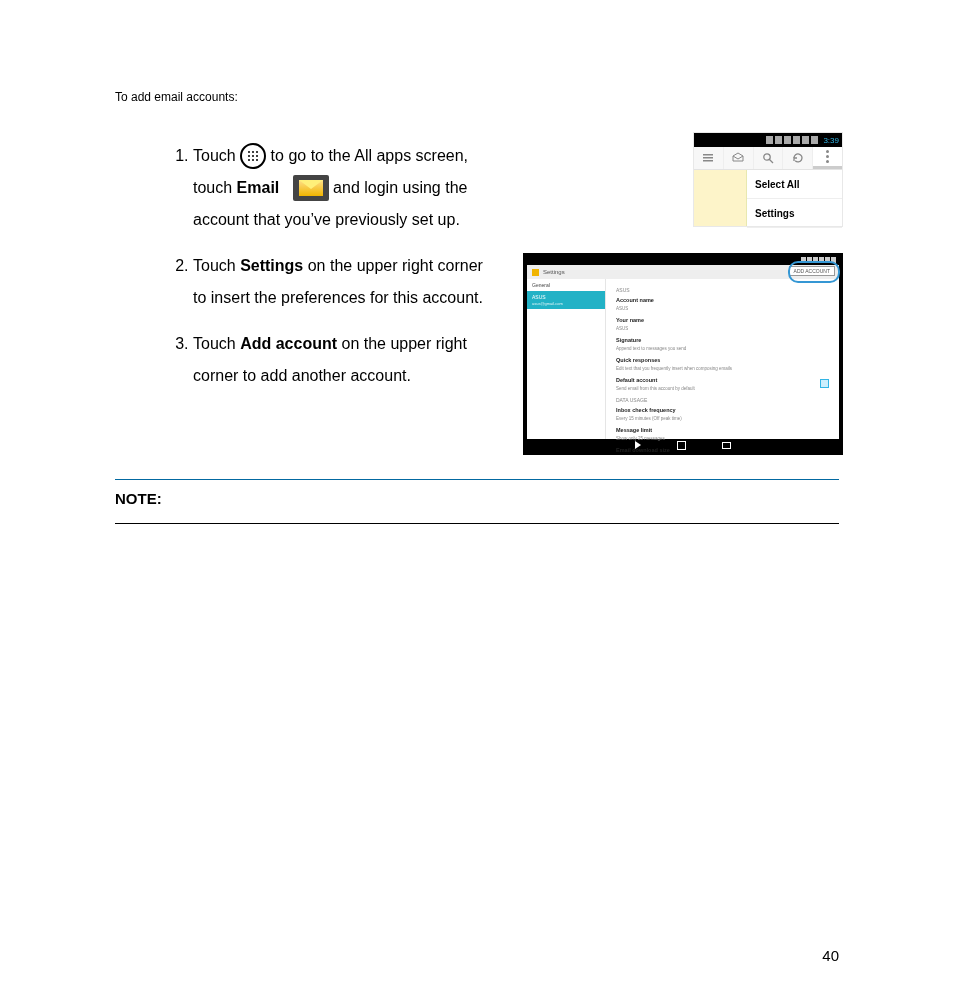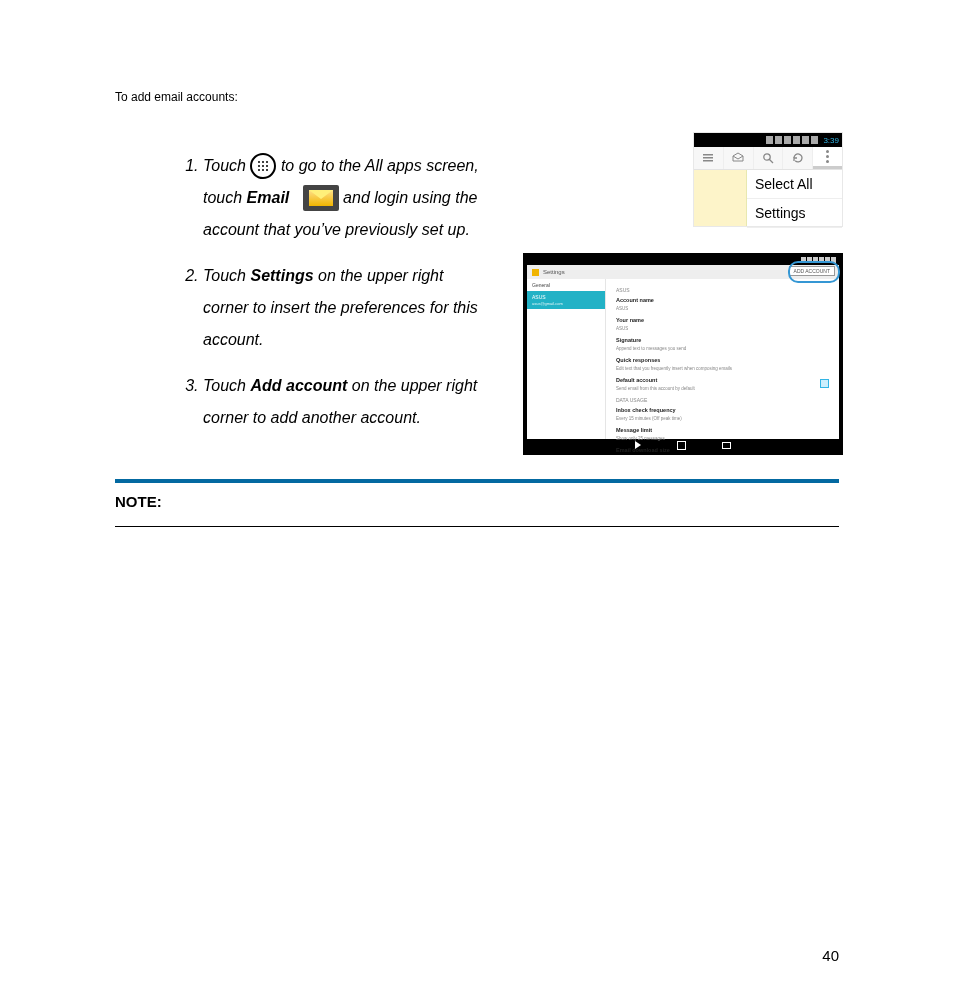--- a/index.html
+++ b/index.html
@@ -1,21 +1,21 @@
 <!DOCTYPE html>
 <html><head>
 <meta charset="utf-8">
 <style>
   html,body{margin:0;padding:0;background:#fff;color:#000;font-family:Arial,Helvetica,sans-serif;}
   .page{width:954px;height:1002px;position:relative;box-sizing:border-box;padding:90px 115px 60px 115px;}
   .intro{font-size:12px;margin-bottom:28px;}
   .columns{display:flex;gap:18px;}
   .leftcol{flex:0 0 390px;}
   .rightcol{flex:1;}
-  ol.steps{list-style:decimal;padding-left:70px;margin:18px;font-style:italic;}
+  ol.steps{list-style:decimal;padding-left:70px;margin:8px;}
   ol.steps>li{font-size:16px;line-height:2.0;margin-bottom:14px;}
   ol.steps>li b{font-weight:bold;}
   
   .circ{display:inline-flex;vertical-align:middle;width:22px;height:22px;border:2px solid #000;border-radius:50%;justify-content:center;align-items:center;position:relative;top:-1px;}
   .circ svg{width:14px;height:14px;}
   .envwrap{display:inline-flex;vertical-align:middle;width:36px;height:26px;background:#444;justify-content:center;align-items:center;border-radius:2px;position:relative;top:-1px;}
   .envwrap .env{width:24px;height:16px;background:linear-gradient(#ffe08a,#f0b400);position:relative;}
   .envwrap .env:before{content:"";position:absolute;left:0;right:0;top:0;border-left:12px solid transparent;border-right:12px solid transparent;border-top:9px solid #fff07a;}
   
   .mock{background:#404040;border:1px solid #e8e8e8;}
@@ -26,21 +26,21 @@
   .m1-time{color:#33b5e5;font-size:8px;font-family:sans-serif;margin-left:3px;}
   .m1-toolbar{height:22px;background:#f7f7f7;border-bottom:1px solid #e3e3e3;display:flex;}
   .m1-ico{flex:1;display:flex;justify-content:center;align-items:center;border-right:1px solid #eee;color:#777;}
   .m1-ico:last-child{border-right:none;background:#fff;border-bottom:3px solid #ccc;}
   .m1-ico svg{width:12px;height:12px;fill:#888;}
   .m1-dots{display:flex;flex-direction:column;gap:2px;}
   .m1-dots i{width:3px;height:3px;border-radius:50%;background:#888;}
   .m1-body{display:flex;height:56px;}
   .m1-left{flex:0 0 52px;background:#fdf4c9;border-right:1px solid #e8e8b0;}
   .m1-menu{flex:1;background:#fff;}
-  .m1-item{height:28px;display:flex;align-items:center;padding:0 8px;font-size:14px;border-bottom:1px solid #eee;}
+  .m1-item{height:28px;display:flex;align-items:center;padding:0 8px;font-size:10px;border-bottom:1px solid #eee;font-weight:bold;}
   
   .mock2{width:320px;margin-top:26px;margin-left:auto;background:#000;padding:4px;box-sizing:border-box;}
   .m2-status{height:8px;background:#000;display:flex;justify-content:flex-end;gap:1px;padding:0 3px;box-sizing:border-box;}
   .m2-status span{width:5px;height:6px;background:#ccc;}
   .m2-hdr{height:14px;background:#eee;display:flex;align-items:center;padding:0 5px;font-size:6px;color:#555;position:relative;}
   .m2-hdr .gear{width:7px;height:7px;background:#f0b400;margin-right:4px;}
   .m2-add{position:absolute;right:4px;top:1px;font-size:5px;padding:1px 4px;border:1px solid #999;background:#fff;}
   .m2-add-ring{position:absolute;right:-1px;top:-4px;width:48px;height:18px;border:2px solid #3597d4;border-radius:10px;pointer-events:none;}
   .m2-body{display:flex;background:#fff;height:160px;}
   .m2-side{flex:0 0 78px;background:#fff;border-right:1px solid #e5e5e5;}
@@ -51,21 +51,21 @@
   .m2-main{flex:1;padding:6px 10px;box-sizing:border-box;font-size:5px;line-height:1.4;}
   .m2-h{color:#888;font-size:5px;margin:2px 0 3px;}
   .m2-row{margin-bottom:5px;}
   .m2-row b{display:block;font-size:5.5px;color:#222;font-weight:bold;}
   .m2-row span{color:#888;font-size:4.5px;}
   .m2-row.chk{position:relative;}
   .m2-row.chk:after{content:"";position:absolute;right:0;top:2px;width:7px;height:7px;border:1px solid #33b5e5;background:linear-gradient(#cdeffd,#cdeffd);}
   .m2-nav{height:12px;background:#000;display:flex;justify-content:center;align-items:center;gap:36px;}
   .m2-nav i{width:9px;height:9px;}
   
-  .note{margin-top:24px;border-top:4px solid #0369a1;border-bottom:1px solid #000;padding:10px 0;font-size:15px;}
+  .note{margin-top:24px;border-top:1px solid #0369a1;border-bottom:1px solid #000;padding:10px 0;font-size:15px;}
   .note-title{font-weight:bold;margin-bottom:6px;}
   .pagenum{position:absolute;right:115px;bottom:38px;font-size:15px;}
 </style>
 </head>
 <body>
 
 <div class="page">
 
   <div class="intro">To add email accounts:</div>
 

